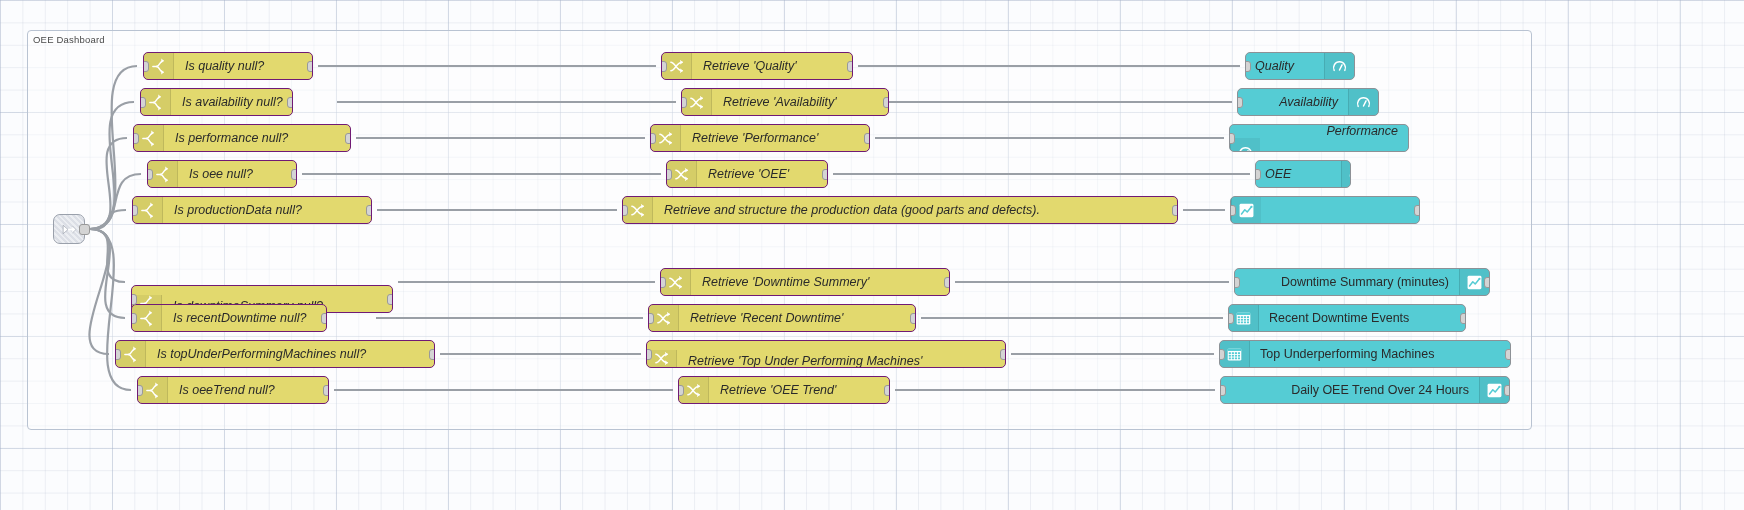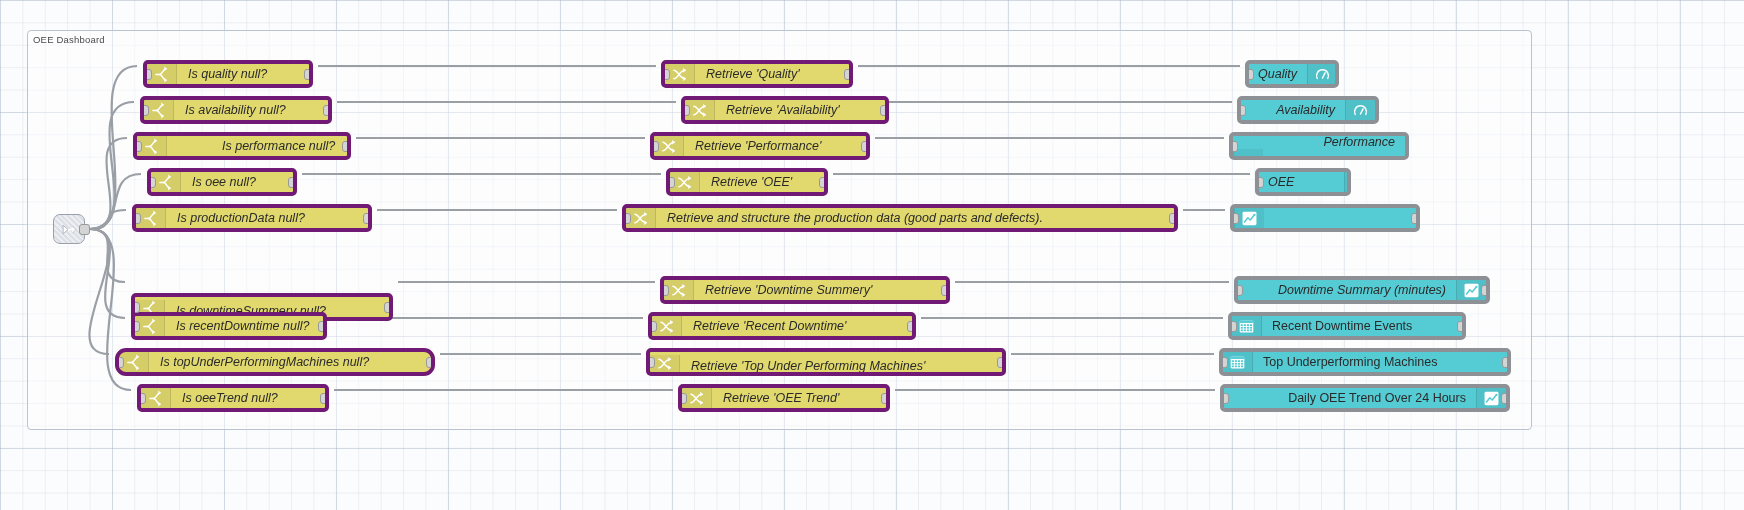--- a/index.html
+++ b/index.html
@@ -36,26 +36,25 @@
     font-size:9.5px; color:#4a4a4a; letter-spacing:.2px;
   }
   
   #wires { position:absolute; left:0; top:0; width:1744px; height:510px; pointer-events:none; }
   #wires path { fill:none; stroke:#9a9fa6; stroke-width:2.2px; }
 
   
   .node {
     position:absolute;
     height:28px;
-    border:4px solid #701a75;
+    border:1px solid #701a75;
     border-radius:5px;
     display:flex; align-items:stretch;
     box-sizing:border-box;
     overflow:hidden;
-    margin-top:8px;
   }
   .node .icon-box {
     width:30px; flex:0 0 30px;
     display:flex; align-items:center; justify-content:center;
     background:rgba(0,0,0,.055);
   }
   .node .icon-box.right { border-left:1px solid rgba(0,0,0,.10); }
   .node .icon-box.left  { border-right:1px solid rgba(0,0,0,.10); }
   .node .label {
     flex:1 1 auto;
@@ -166,31 +165,31 @@
           <path d="M4 6 C10 6 12 18 20 18" fill="none" stroke="#fff" stroke-width="2" stroke-linecap="round" stroke-linejoin="round"></path>
           <path d="M4 18 C10 18 12 6 20 6" fill="none" stroke="#fff" stroke-width="2" stroke-linecap="round" stroke-linejoin="round"></path>
           <path d="M17.4 3.6 L20.6 6 L17.4 8.4" fill="#fff" stroke="#fff" stroke-width="1" stroke-linecap="round" stroke-linejoin="round"></path>
           <path d="M17.4 15.6 L20.6 18 L17.4 20.4" fill="#fff" stroke="#fff" stroke-width="1" stroke-linecap="round" stroke-linejoin="round"></path>
         </svg>
       </div>
       <div class="label">Retrieve 'Quality'</div>
       <div class="port in"></div>
       <div class="port out"></div>
     </div>
-    <div class="node dash italic" style="left: 1245px; top: 52px; width: 94px;">
+    <div class="node dash italic" style="left: 1245px; top: 52px; width: 110px; gap: 20px;">
       <div class="label">Quality</div>
       <div class="icon-box right">
         <svg class="gi" width="17" height="17" viewBox="0 0 24 24">
           <path d="M4.5 17.5 A8.4 8.4 0 1 1 19.5 17.5" fill="none" stroke="#fff" stroke-width="2.1" stroke-linecap="round" stroke-linejoin="round"></path>
           <path d="M12 17 L15.6 9.6" fill="none" stroke="#fff" stroke-width="2.1" stroke-linecap="round" stroke-linejoin="round"></path>
         </svg>
       </div>
       <div class="port in"></div>
     </div>
-    <div class="node sw italic" style="left: 140px; top: 88px; width: 192px;">
+    <div class="node sw italic" style="left: 140px; top: 88px; width: 153px;">
       <div class="icon-box left">
         <svg class="gi" width="17" height="17" viewBox="0 0 24 24">
           <path d="M4 12 H9" fill="none" stroke="#fff" stroke-width="2" stroke-linecap="round" stroke-linejoin="round"></path>
           <path d="M9 12 C14 12 14 4 18 4" fill="none" stroke="#fff" stroke-width="2" stroke-linecap="round" stroke-linejoin="round"></path>
           <path d="M9 12 C14 12 14 20 18 20" fill="none" stroke="#fff" stroke-width="2" stroke-linecap="round" stroke-linejoin="round"></path>
           <path d="M16 1.6 L19.4 4 L16 6.4" fill="#fff" stroke="#fff" stroke-width="1" stroke-linecap="round" stroke-linejoin="round"></path>
           <path d="M16 17.6 L19.4 20 L16 22.4" fill="#fff" stroke="#fff" stroke-width="1" stroke-linecap="round" stroke-linejoin="round"></path>
         </svg>
       </div>
       <div class="label">Is availability null?</div>
@@ -213,21 +212,21 @@
     <div class="node dash italic" style="left: 1237px; top: 88px; width: 142px;">
       <div class="label">Availability</div>
       <div class="icon-box right">
         <svg class="gi" width="17" height="17" viewBox="0 0 24 24">
           <path d="M4.5 17.5 A8.4 8.4 0 1 1 19.5 17.5" fill="none" stroke="#fff" stroke-width="2.1" stroke-linecap="round" stroke-linejoin="round"></path>
           <path d="M12 17 L15.6 9.6" fill="none" stroke="#fff" stroke-width="2.1" stroke-linecap="round" stroke-linejoin="round"></path>
         </svg>
       </div>
       <div class="port in"></div>
     </div>
-    <div class="node sw italic" style="left: 133px; top: 124px; width: 218px; gap: 44px;">
+    <div class="node sw italic" style="left: 133px; top: 124px; width: 218px;">
       <div class="icon-box left">
         <svg class="gi" width="17" height="17" viewBox="0 0 24 24">
           <path d="M4 12 H9" fill="none" stroke="#fff" stroke-width="2" stroke-linecap="round" stroke-linejoin="round"></path>
           <path d="M9 12 C14 12 14 4 18 4" fill="none" stroke="#fff" stroke-width="2" stroke-linecap="round" stroke-linejoin="round"></path>
           <path d="M9 12 C14 12 14 20 18 20" fill="none" stroke="#fff" stroke-width="2" stroke-linecap="round" stroke-linejoin="round"></path>
           <path d="M16 1.6 L19.4 4 L16 6.4" fill="#fff" stroke="#fff" stroke-width="1" stroke-linecap="round" stroke-linejoin="round"></path>
           <path d="M16 17.6 L19.4 20 L16 22.4" fill="#fff" stroke="#fff" stroke-width="1" stroke-linecap="round" stroke-linejoin="round"></path>
         </svg>
       </div>
       <div class="label">Is performance null?</div>
@@ -352,21 +351,21 @@
           <path d="M4 6 C10 6 12 18 20 18" fill="none" stroke="#fff" stroke-width="2" stroke-linecap="round" stroke-linejoin="round"></path>
           <path d="M4 18 C10 18 12 6 20 6" fill="none" stroke="#fff" stroke-width="2" stroke-linecap="round" stroke-linejoin="round"></path>
           <path d="M17.4 3.6 L20.6 6 L17.4 8.4" fill="#fff" stroke="#fff" stroke-width="1" stroke-linecap="round" stroke-linejoin="round"></path>
           <path d="M17.4 15.6 L20.6 18 L17.4 20.4" fill="#fff" stroke="#fff" stroke-width="1" stroke-linecap="round" stroke-linejoin="round"></path>
         </svg>
       </div>
       <div class="label">Retrieve 'Downtime Summery'</div>
       <div class="port in"></div>
       <div class="port out"></div>
     </div>
-    <div class="node dash" style="left: 1234px; top: 268px; width: 256px; font-style: italic;">
+    <div class="node dash" style="left: 1234px; top: 268px; width: 256px;">
       <div class="label">Downtime Summary (minutes)</div>
       <div class="icon-box right">
         <svg class="gi" width="17" height="17" viewBox="0 0 24 24">
           <rect x="2.2" y="2.6" width="19.6" height="18.8" rx="2" fill="#fff"></rect>
           <path d="M5 17 L9.6 11 L13 14.2 L19 6.6" fill="none" stroke="#55ccd4" stroke-width="2.1" stroke-linecap="round" stroke-linejoin="round"></path>
           <path d="M18.2 6.4 L19.6 6.2 L19.4 7.8" fill="none" stroke="#55ccd4" stroke-width="1.6" stroke-linecap="round" stroke-linejoin="round"></path>
         </svg>
       </div>
       <div class="port in"></div>
       <div class="port out"></div>
@@ -414,21 +413,21 @@
           <rect x="3.9" y="16.200000000000003" width="3" height="2.5" fill="#55ccd4"></rect>
           <rect x="8.2" y="16.200000000000003" width="3" height="2.5" fill="#55ccd4"></rect>
           <rect x="12.5" y="16.200000000000003" width="3" height="2.5" fill="#55ccd4"></rect>
           <rect x="16.799999999999997" y="16.200000000000003" width="3" height="2.5" fill="#55ccd4"></rect>
         </svg>
       </div>
       <div class="label">Recent Downtime Events</div>
       <div class="port in"></div>
       <div class="port out"></div>
     </div>
-    <div class="node sw italic" style="left: 115px; top: 340px; width: 320px; border-radius: 11px;">
+    <div class="node sw italic" style="left: 115px; top: 340px; width: 320px;">
       <div class="icon-box left">
         <svg class="gi" width="17" height="17" viewBox="0 0 24 24">
           <path d="M4 12 H9" fill="none" stroke="#fff" stroke-width="2" stroke-linecap="round" stroke-linejoin="round"></path>
           <path d="M9 12 C14 12 14 4 18 4" fill="none" stroke="#fff" stroke-width="2" stroke-linecap="round" stroke-linejoin="round"></path>
           <path d="M9 12 C14 12 14 20 18 20" fill="none" stroke="#fff" stroke-width="2" stroke-linecap="round" stroke-linejoin="round"></path>
           <path d="M16 1.6 L19.4 4 L16 6.4" fill="#fff" stroke="#fff" stroke-width="1" stroke-linecap="round" stroke-linejoin="round"></path>
           <path d="M16 17.6 L19.4 20 L16 22.4" fill="#fff" stroke="#fff" stroke-width="1" stroke-linecap="round" stroke-linejoin="round"></path>
         </svg>
       </div>
       <div class="label">Is topUnderPerformingMachines null?</div>

